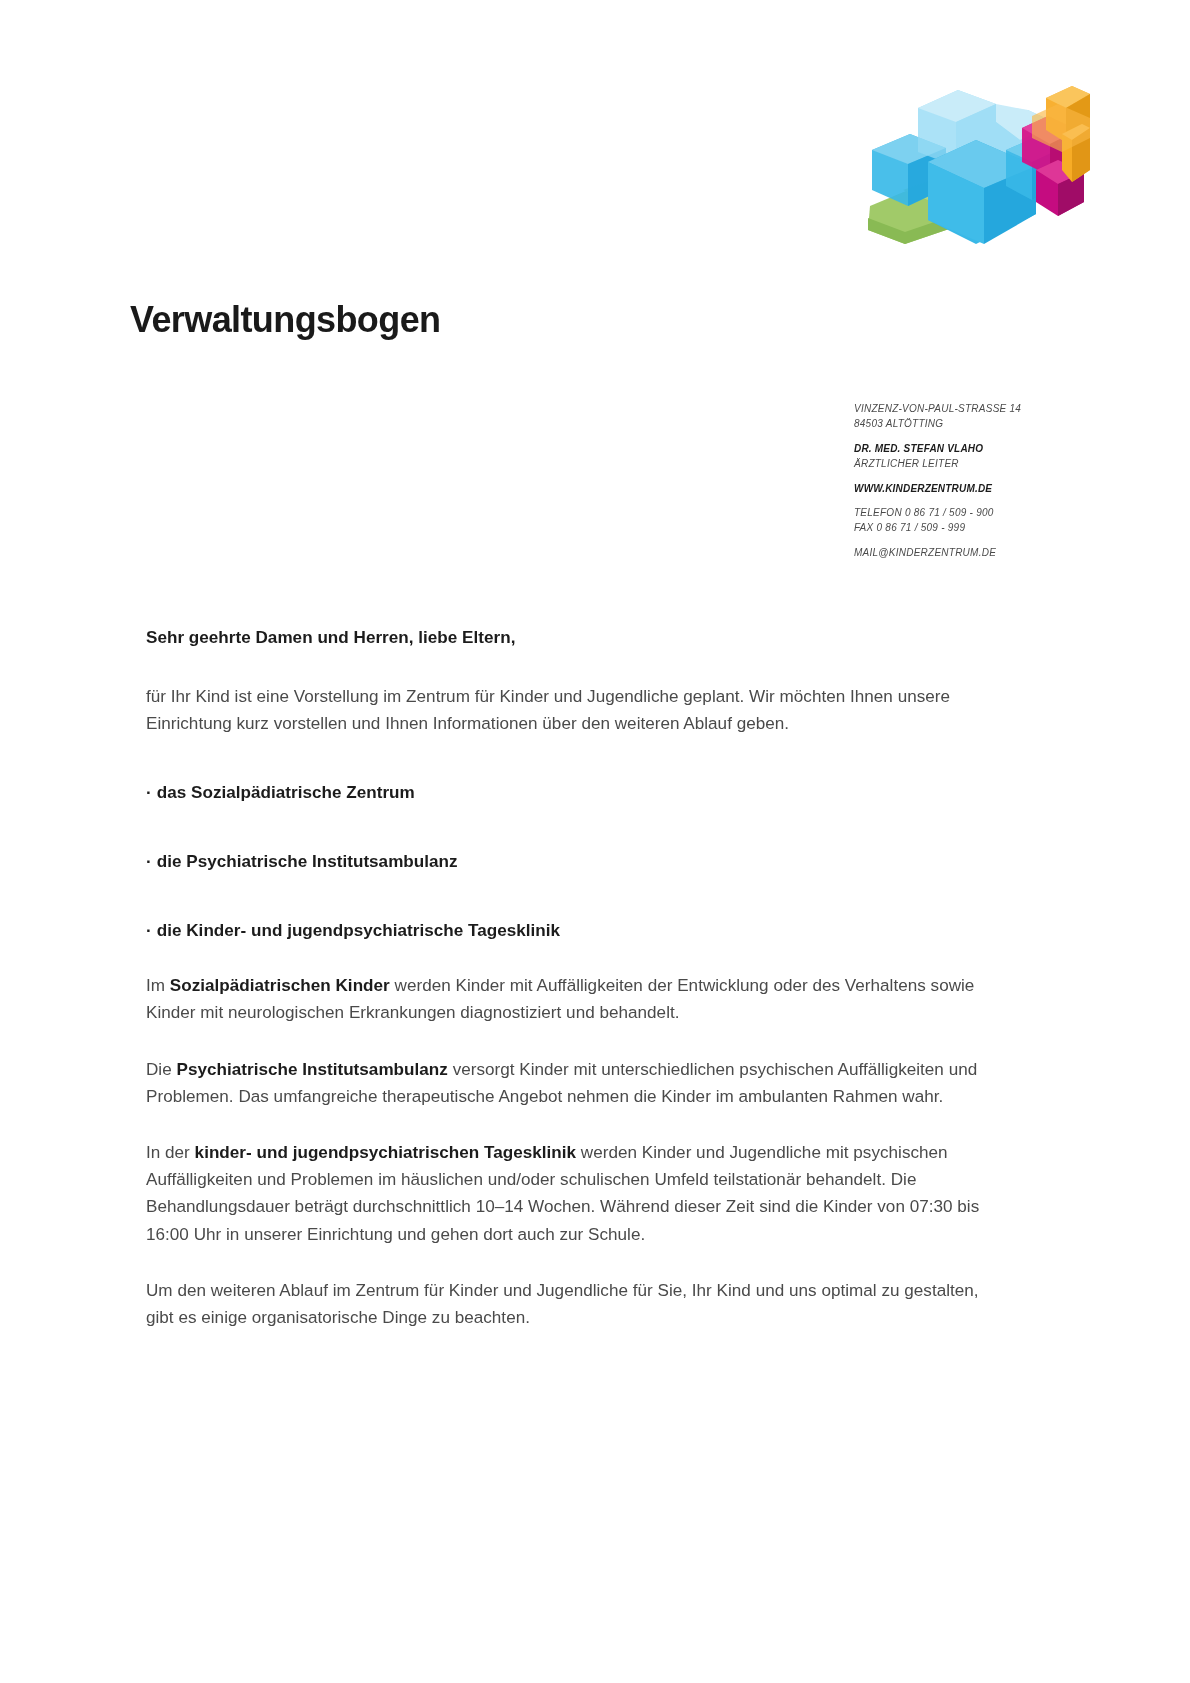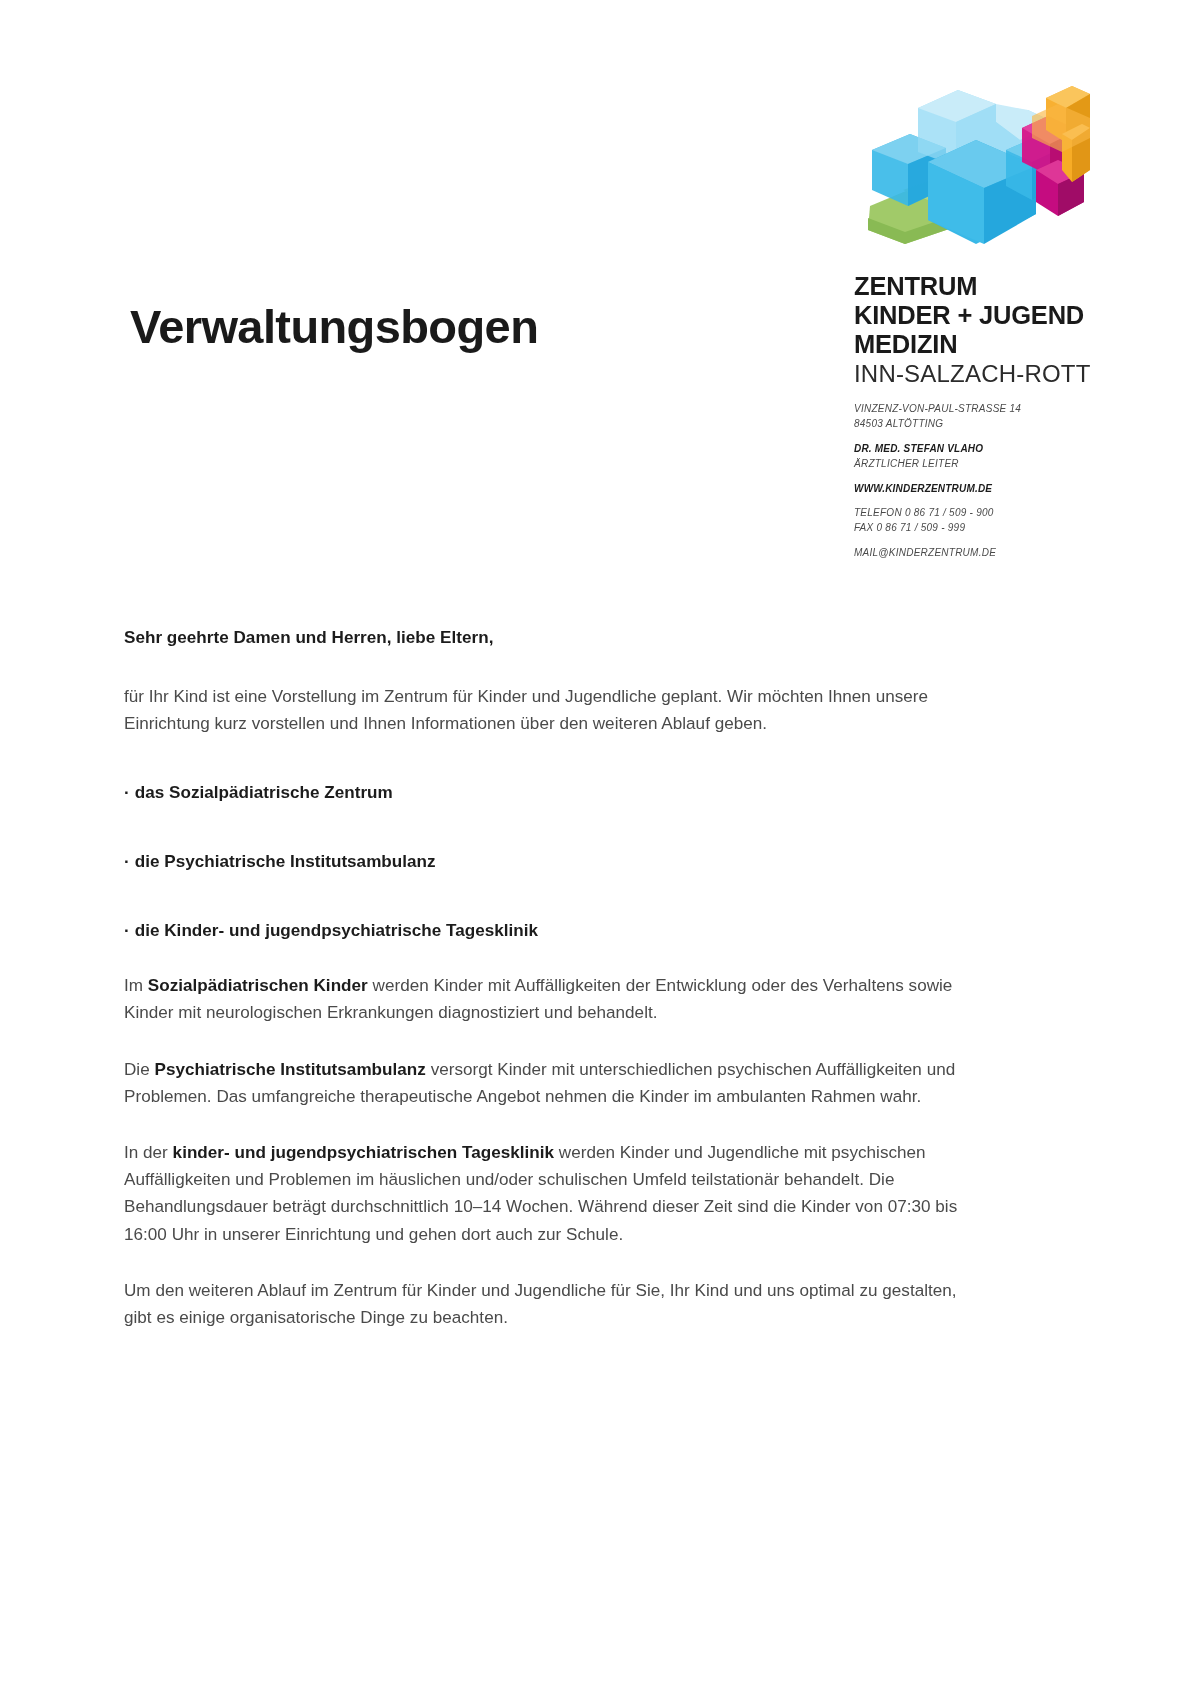--- a/index.html
+++ b/index.html
@@ -76,31 +76,31 @@
     font-weight: bold;
     color: #1c1c1c;
     letter-spacing: 0.2px;
   }
 
   
   .doc-title {
     position: absolute;
     left: 130px;
     top: 268px;
-    font-size: 47px;
+    font-size: 36px;
     font-weight: bold;
     letter-spacing: -0.6px;
     color: #1a1a1a;
     line-height: 56px;
   }
 
   
   .body-copy {
     position: absolute;
-    left: 124px;
+    left: 146px;
     top: 626px;
     width: 880px;
     font-size: 17.1px;
     line-height: 27.2px;
     color: #4a4a4a;
     letter-spacing: 0.02px;
   }
   .salutation {
     font-weight: bold;
     color: #1c1c1c;
@@ -191,26 +191,20 @@
 
         <g opacity="0.85">
           <path d="M232 38 L258 26 L290 40 L290 60 L262 74 L232 60 Z" fill="#f9b33a" opacity="0.75"></path>
         </g>
       </g>
     </svg>
   </div>
 
   <h1 class="doc-title">Verwaltungsbogen</h1>
 
-  <div class="logo-wordmark">
-    <div class="wm-line">ZENTRUM</div>
-    <div class="wm-line">KINDER + JUGEND</div>
-    <div class="wm-line">MEDIZIN</div>
-    <div class="wm-sub">INN-SALZACH-ROTT</div>
-  </div>
 
   <address class="address">
     <div class="addr-group">
       <div>VINZENZ-VON-PAUL-STRASSE 14</div>
       <div>84503 ALTÖTTING</div>
     </div>
     <div class="addr-group">
       <div class="addr-strong">DR. MED. STEFAN VLAHO</div>
       <div>ÄRZTLICHER LEITER</div>
     </div>

